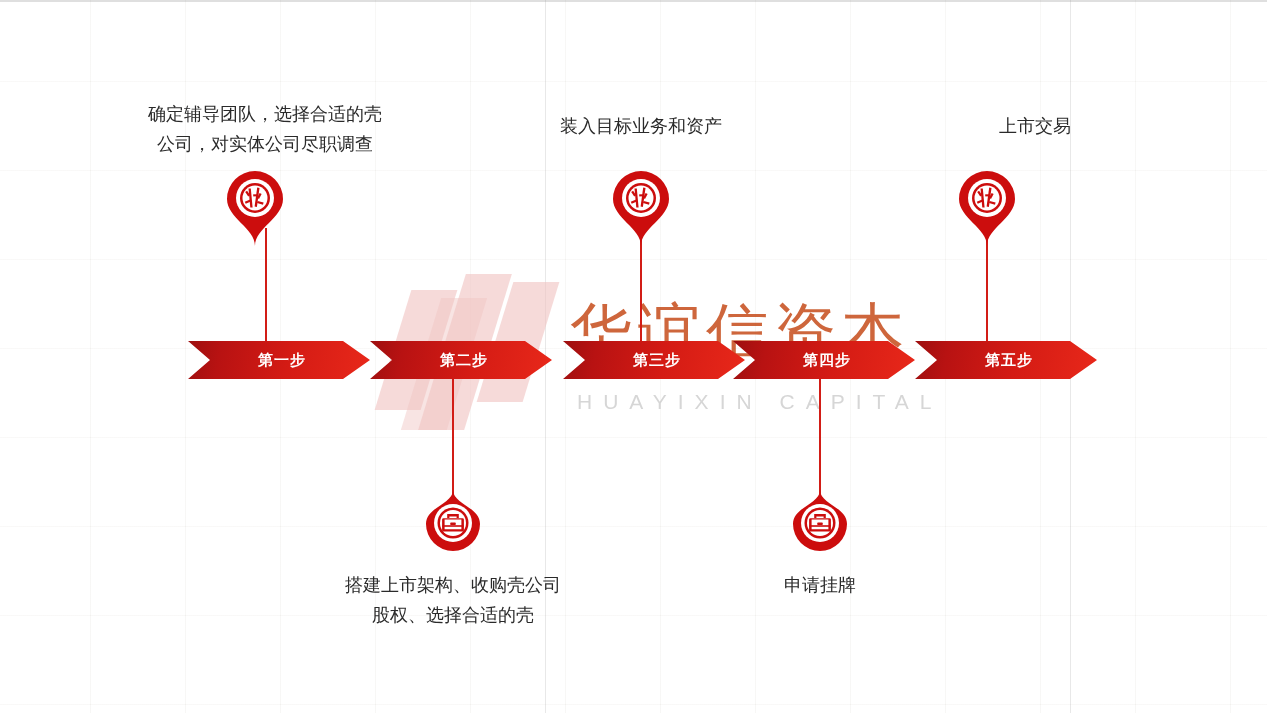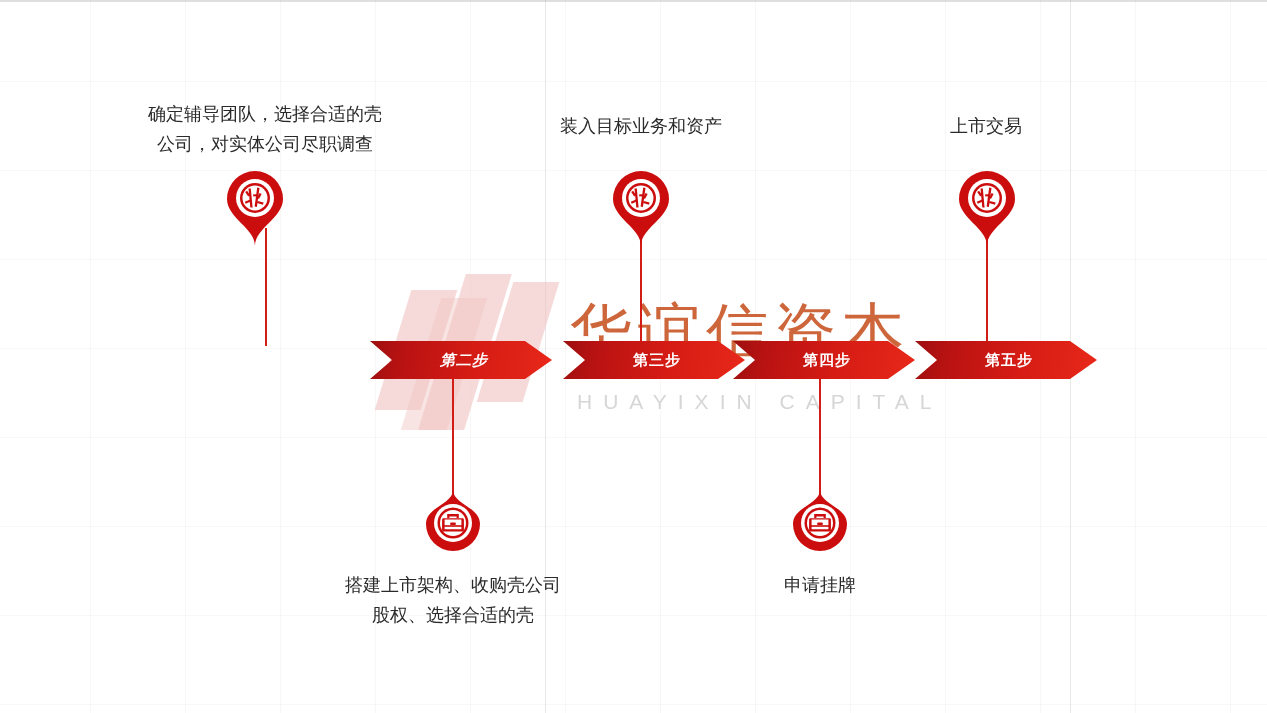--- a/index.html
+++ b/index.html
@@ -260,36 +260,39 @@
         <rect x="31.6" y="24" width="2.2" height="4"></rect>
         <path d="M18.5 28.2 h19 a1.4 1.4 0 0 1 1.4 1.4 v10.6 a1.4 1.4 0 0 1 -1.4 1.4 h-19 a1.4 1.4 0 0 1 -1.4 -1.4 v-10.6 a1.4 1.4 0 0 1 1.4 -1.4 Z
                  M19.6 29.6 v9.6 h16.8 v-9.6 Z" fill-rule="evenodd"></path>
         <rect x="25.2" y="32.6" width="5.6" height="2.4" rx="0.8"></rect>
         <rect x="17.4" y="35.2" width="21.2" height="1.6"></rect>
       </g>
     </svg>
   </div>
 
   <div class="steps">
-    <div class="chev" style="left:370px;font-style:italic;">
+    <div class="chev" style="left:188px;">
+      <span class="chev-label">第一步</span>
+    </div>
+    <div class="chev" style="left:370px;">
       <span class="chev-label">第二步</span>
     </div>
     <div class="chev" style="left:563px;">
       <span class="chev-label">第三步</span>
     </div>
     <div class="chev" style="left:733px;text-align:center;">
       <span class="chev-label">第四步</span>
     </div>
     <div class="chev" style="left:915px;">
       <span class="chev-label">第五步</span>
     </div>
   </div>
 
   <div class="cap" style="left:105px; top:99px; width:320px;">确定辅导团队，选择合适的壳
 公司，对实体公司尽职调查</div>
   <div class="cap" style="left:521px; top:111px; width:240px;">装入目标业务和资产</div>
-  <div class="cap" style="left:901px; top:111px; width:170px;">上市交易</div>
+  <div class="cap" style="left:901px; top:111px; width:170px;text-align:right;">上市交易</div>
 
   <div class="cap" style="left:293px; top:570px; width:320px;">搭建上市架构、收购壳公司
 股权、选择合适的壳</div>
   <div class="cap" style="left:740px; top:570px; width:160px;">申请挂牌</div>
 
 </div>
 
 </body></html>

